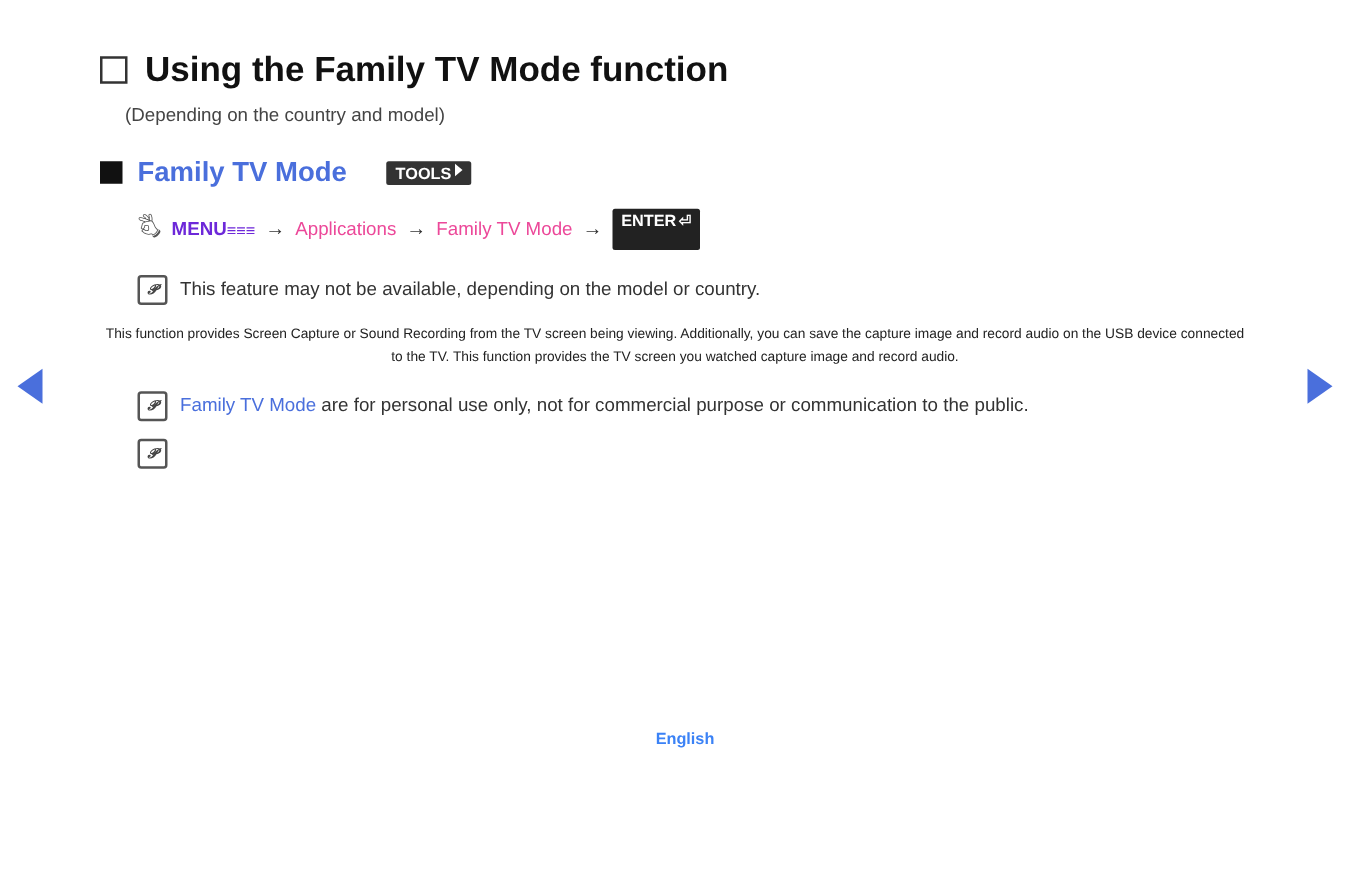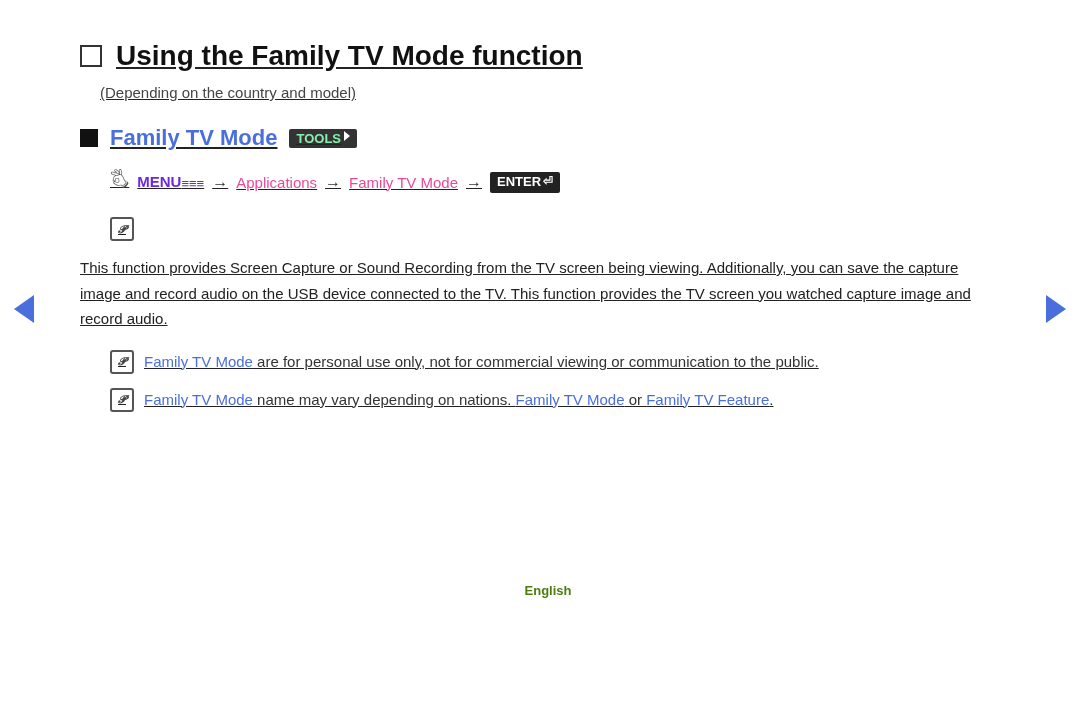--- a/index.html
+++ b/index.html
@@ -17,21 +17,20 @@
       color: #222222;
       overflow: hidden;
       position: relative;
     }
 
     .page-container {
       width: 1080px;
       height: 618px;
       padding: 40px 80px 40px 80px;
       position: relative;
-      text-decoration: underline;
     }
 
     
     .main-heading {
       display: flex;
       align-items: center;
       gap: 14px;
       margin-bottom: 12px;
     }
 
@@ -76,26 +75,27 @@
     .section-title {
       font-size: 22px;
       font-weight: bold;
       color: #4a6fdc;
     }
 
     .tools-badge {
       display: inline-flex;
       align-items: flex-start;
       background: #333333;
-      color: #86efac;
+      color: #ffffff;
       font-size: 13px;
       font-weight: bold;
       padding: 2px 7px;
       border-radius: 2px;
       gap: 3px;
+      margin-left: 20px;
     }
 
     .tools-badge-arrow {
       display: inline-block;
       width: 0;
       height: 0;
       border-top: 5px solid transparent;
       border-bottom: 5px solid transparent;
       border-left: 6px solid #ffffff;
     }
@@ -127,21 +127,21 @@
       font-size: 15px;
     }
 
     .enter-badge {
       display: inline-flex;
       align-items: center;
       background: #222222;
       color: #ffffff;
       font-size: 13px;
       font-weight: bold;
-      padding: 2px 7px 4px 7px;
+      padding: 2px 7px 16px 7px;
       border-radius: 2px;
       gap: 2px;
     }
 
     .enter-return {
       font-size: 12px;
     }
 
     
     .note-item {
@@ -169,25 +169,26 @@
     }
 
     .note-text {
       font-size: 15px;
       color: #333333;
       line-height: 1.6;
     }
 
     
     .body-paragraph {
-      font-size: 15px;
+      font-size: 11px;
       color: #222222;
       line-height: 1.7;
       margin-bottom: 18px;
       margin-left: 0px;
+      text-align: center;
     }
 
     .blue-text {
       color: #4a6fdc;
     }
 
     
     .nav-arrow-left {
       position: absolute;
       left: 10px;
@@ -232,21 +233,21 @@
 
     
     .footer {
       position: absolute;
       bottom: 20px;
       left: 16px;
       right: 0;
       text-align: center;
       font-size: 13px;
       font-weight: bold;
-      color: #4d7c0f;
+      color: #3b82f6;
     }
 
     .content-area {
       padding-left: 0;
     }
   </style>
 </head>
 <body>
 
 <div class="page-container">
@@ -290,36 +291,34 @@
       <span class="menu-blue">Family TV Mode</span>
       <span class="menu-arrow">→</span>
       <span class="enter-badge">
         <span>ENTER</span>
           <span class="enter-return">⏎</span>
       </span>
     </div>
 
     <div class="note-item">
       <div class="note-icon">𝓟</div>
+      <p class="note-text">This feature may not be available, depending on the model or country.</p>
     </div>
 
     <p class="body-paragraph">This function provides Screen Capture or Sound Recording from the TV screen being viewing. Additionally, you can save the capture image and record audio on the USB device connected to the TV. This function provides the TV screen you watched capture image and record audio.</p>
 
     <div class="note-item">
       <div class="note-icon">𝓟</div>
       <p class="note-text">
-        <span class="blue-text">Family TV Mode</span><span> are for personal use only, not for commercial viewing or communication to the public.</span>
+        <span class="blue-text">Family TV Mode</span><span> are for personal use only, not for commercial purpose or communication to the public.</span>
       </p>
     </div>
 
     <div class="note-item">
       <div class="note-icon">𝓟</div>
-      <p class="note-text">
-        <span class="blue-text">Family TV Mode</span><span> name may vary depending on nations. </span><span class="blue-text">Family TV Mode</span><span> or </span><span class="blue-text">Family TV Feature</span><span>.</span>
-      </p>
     </div>
 
   </div>
 
   <div class="footer">
     <span>English</span>
   </div>
 
 </div>
 

